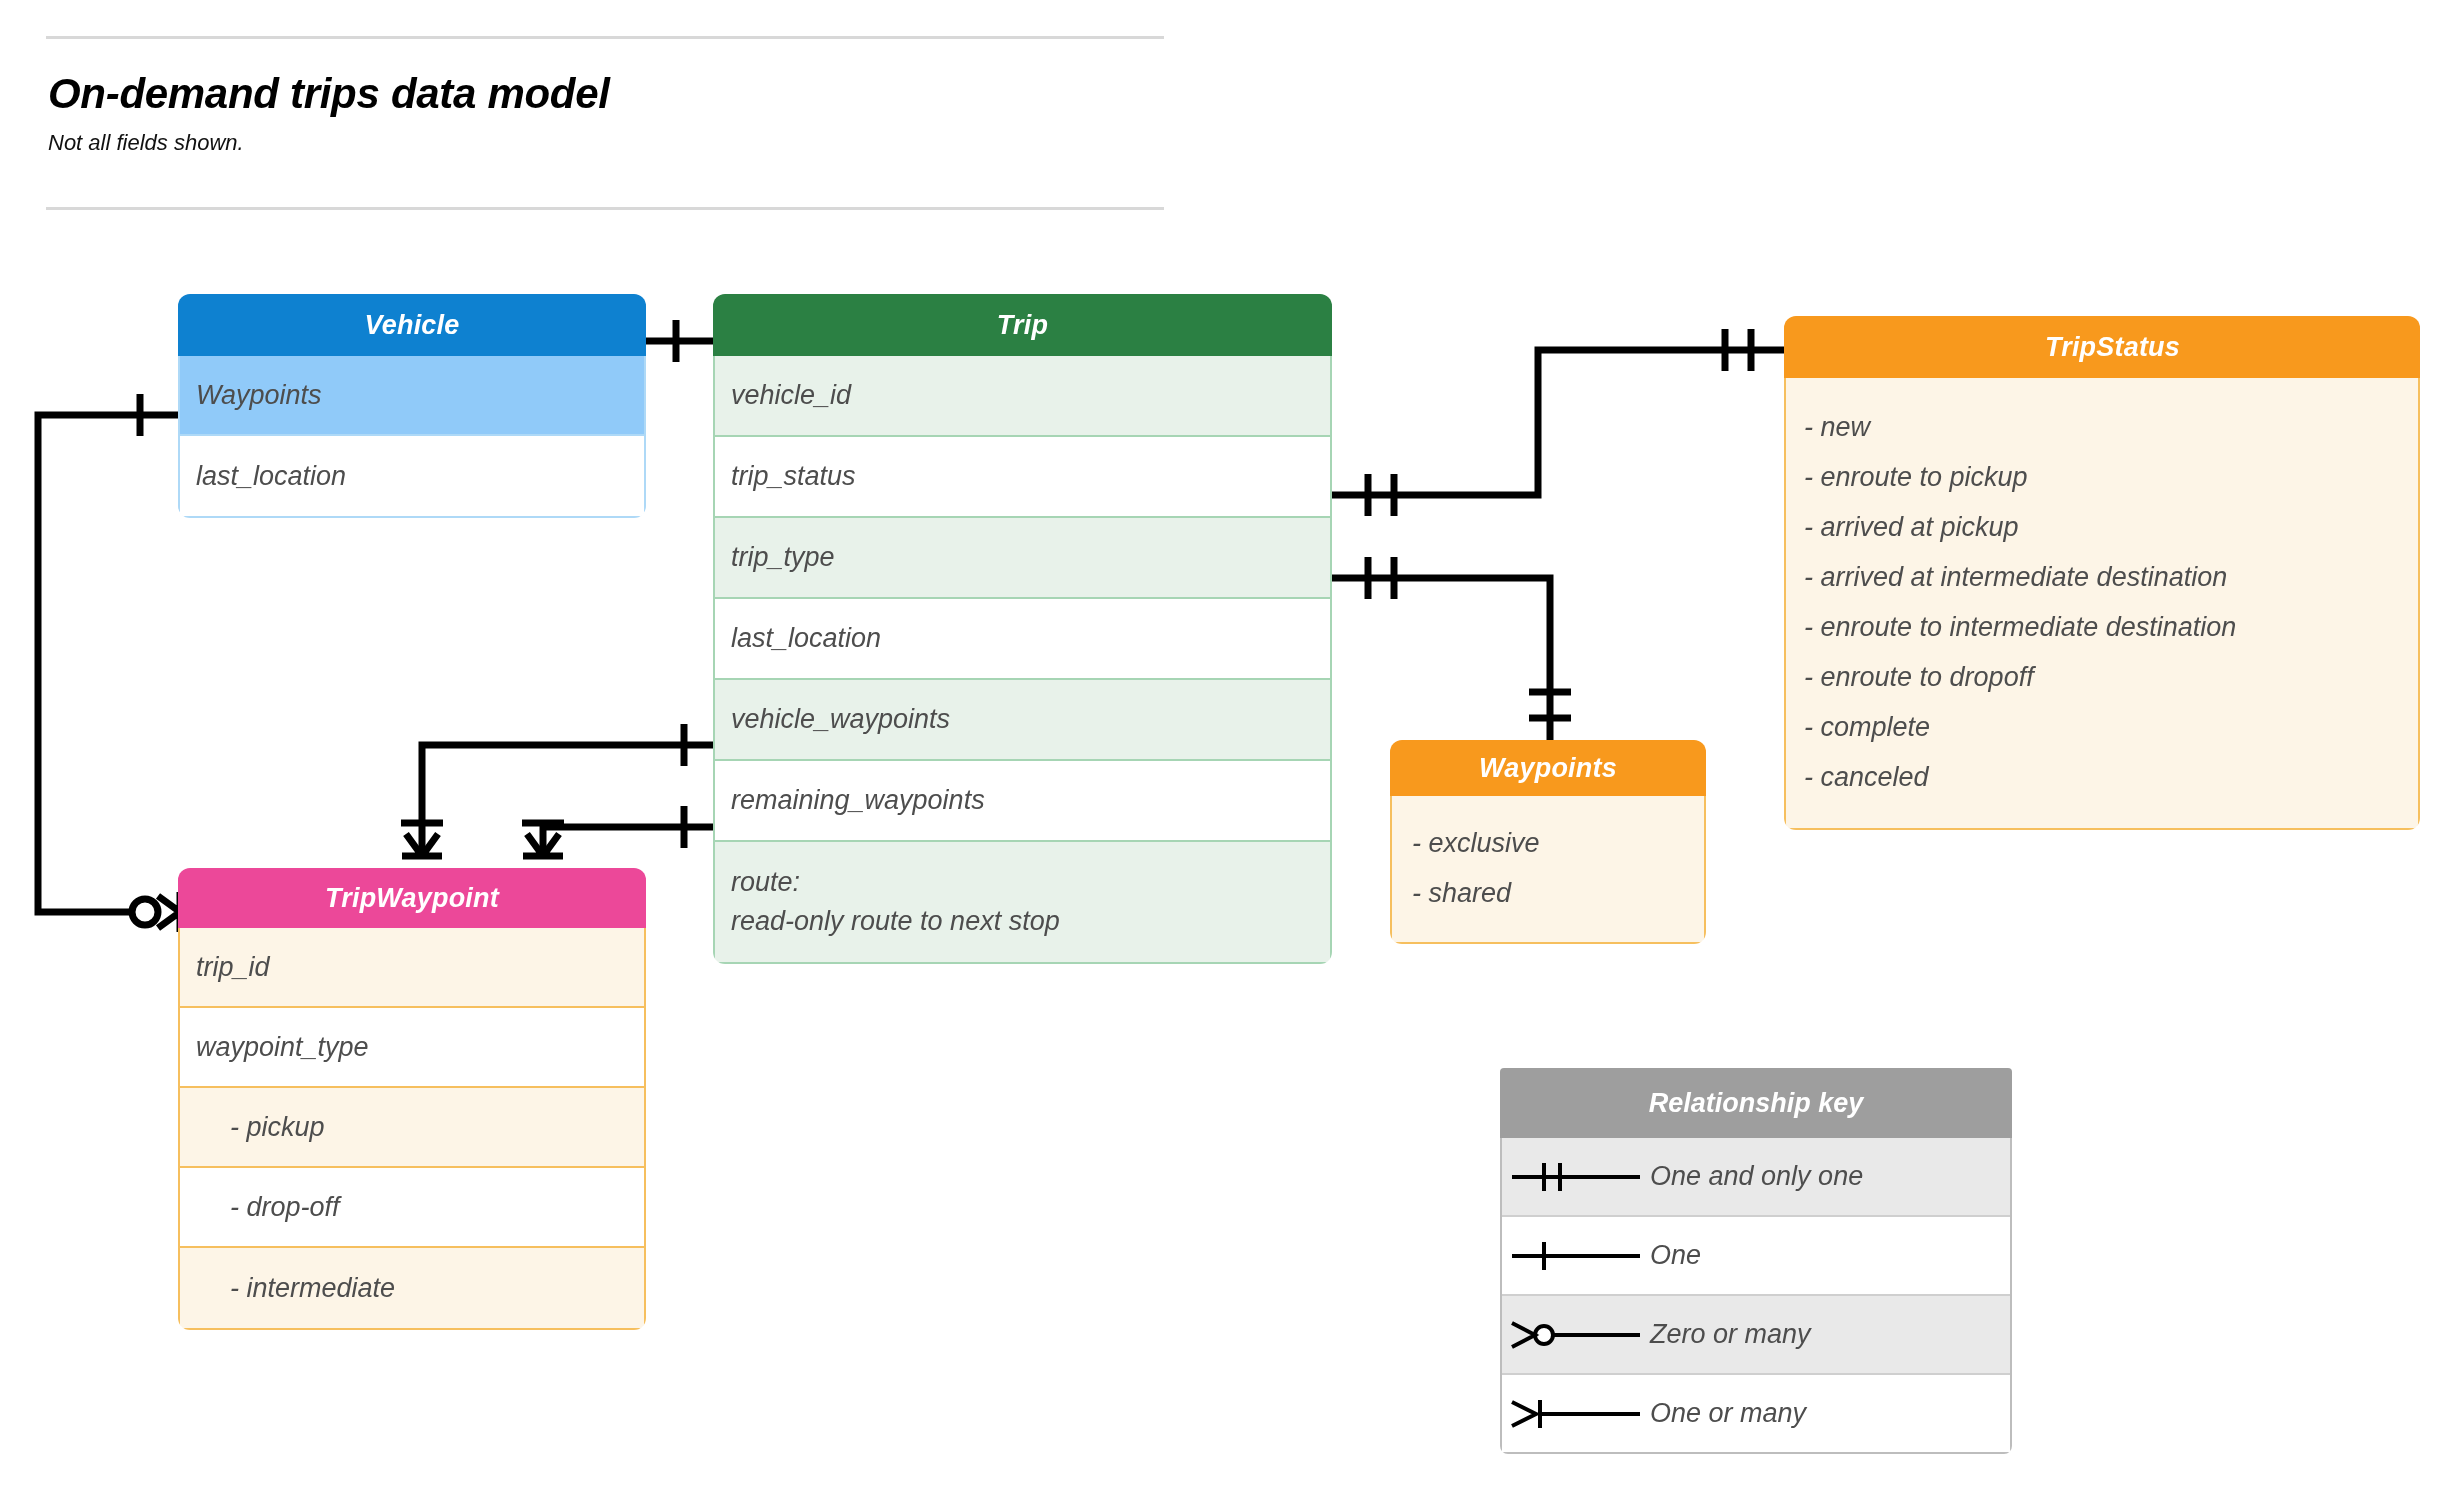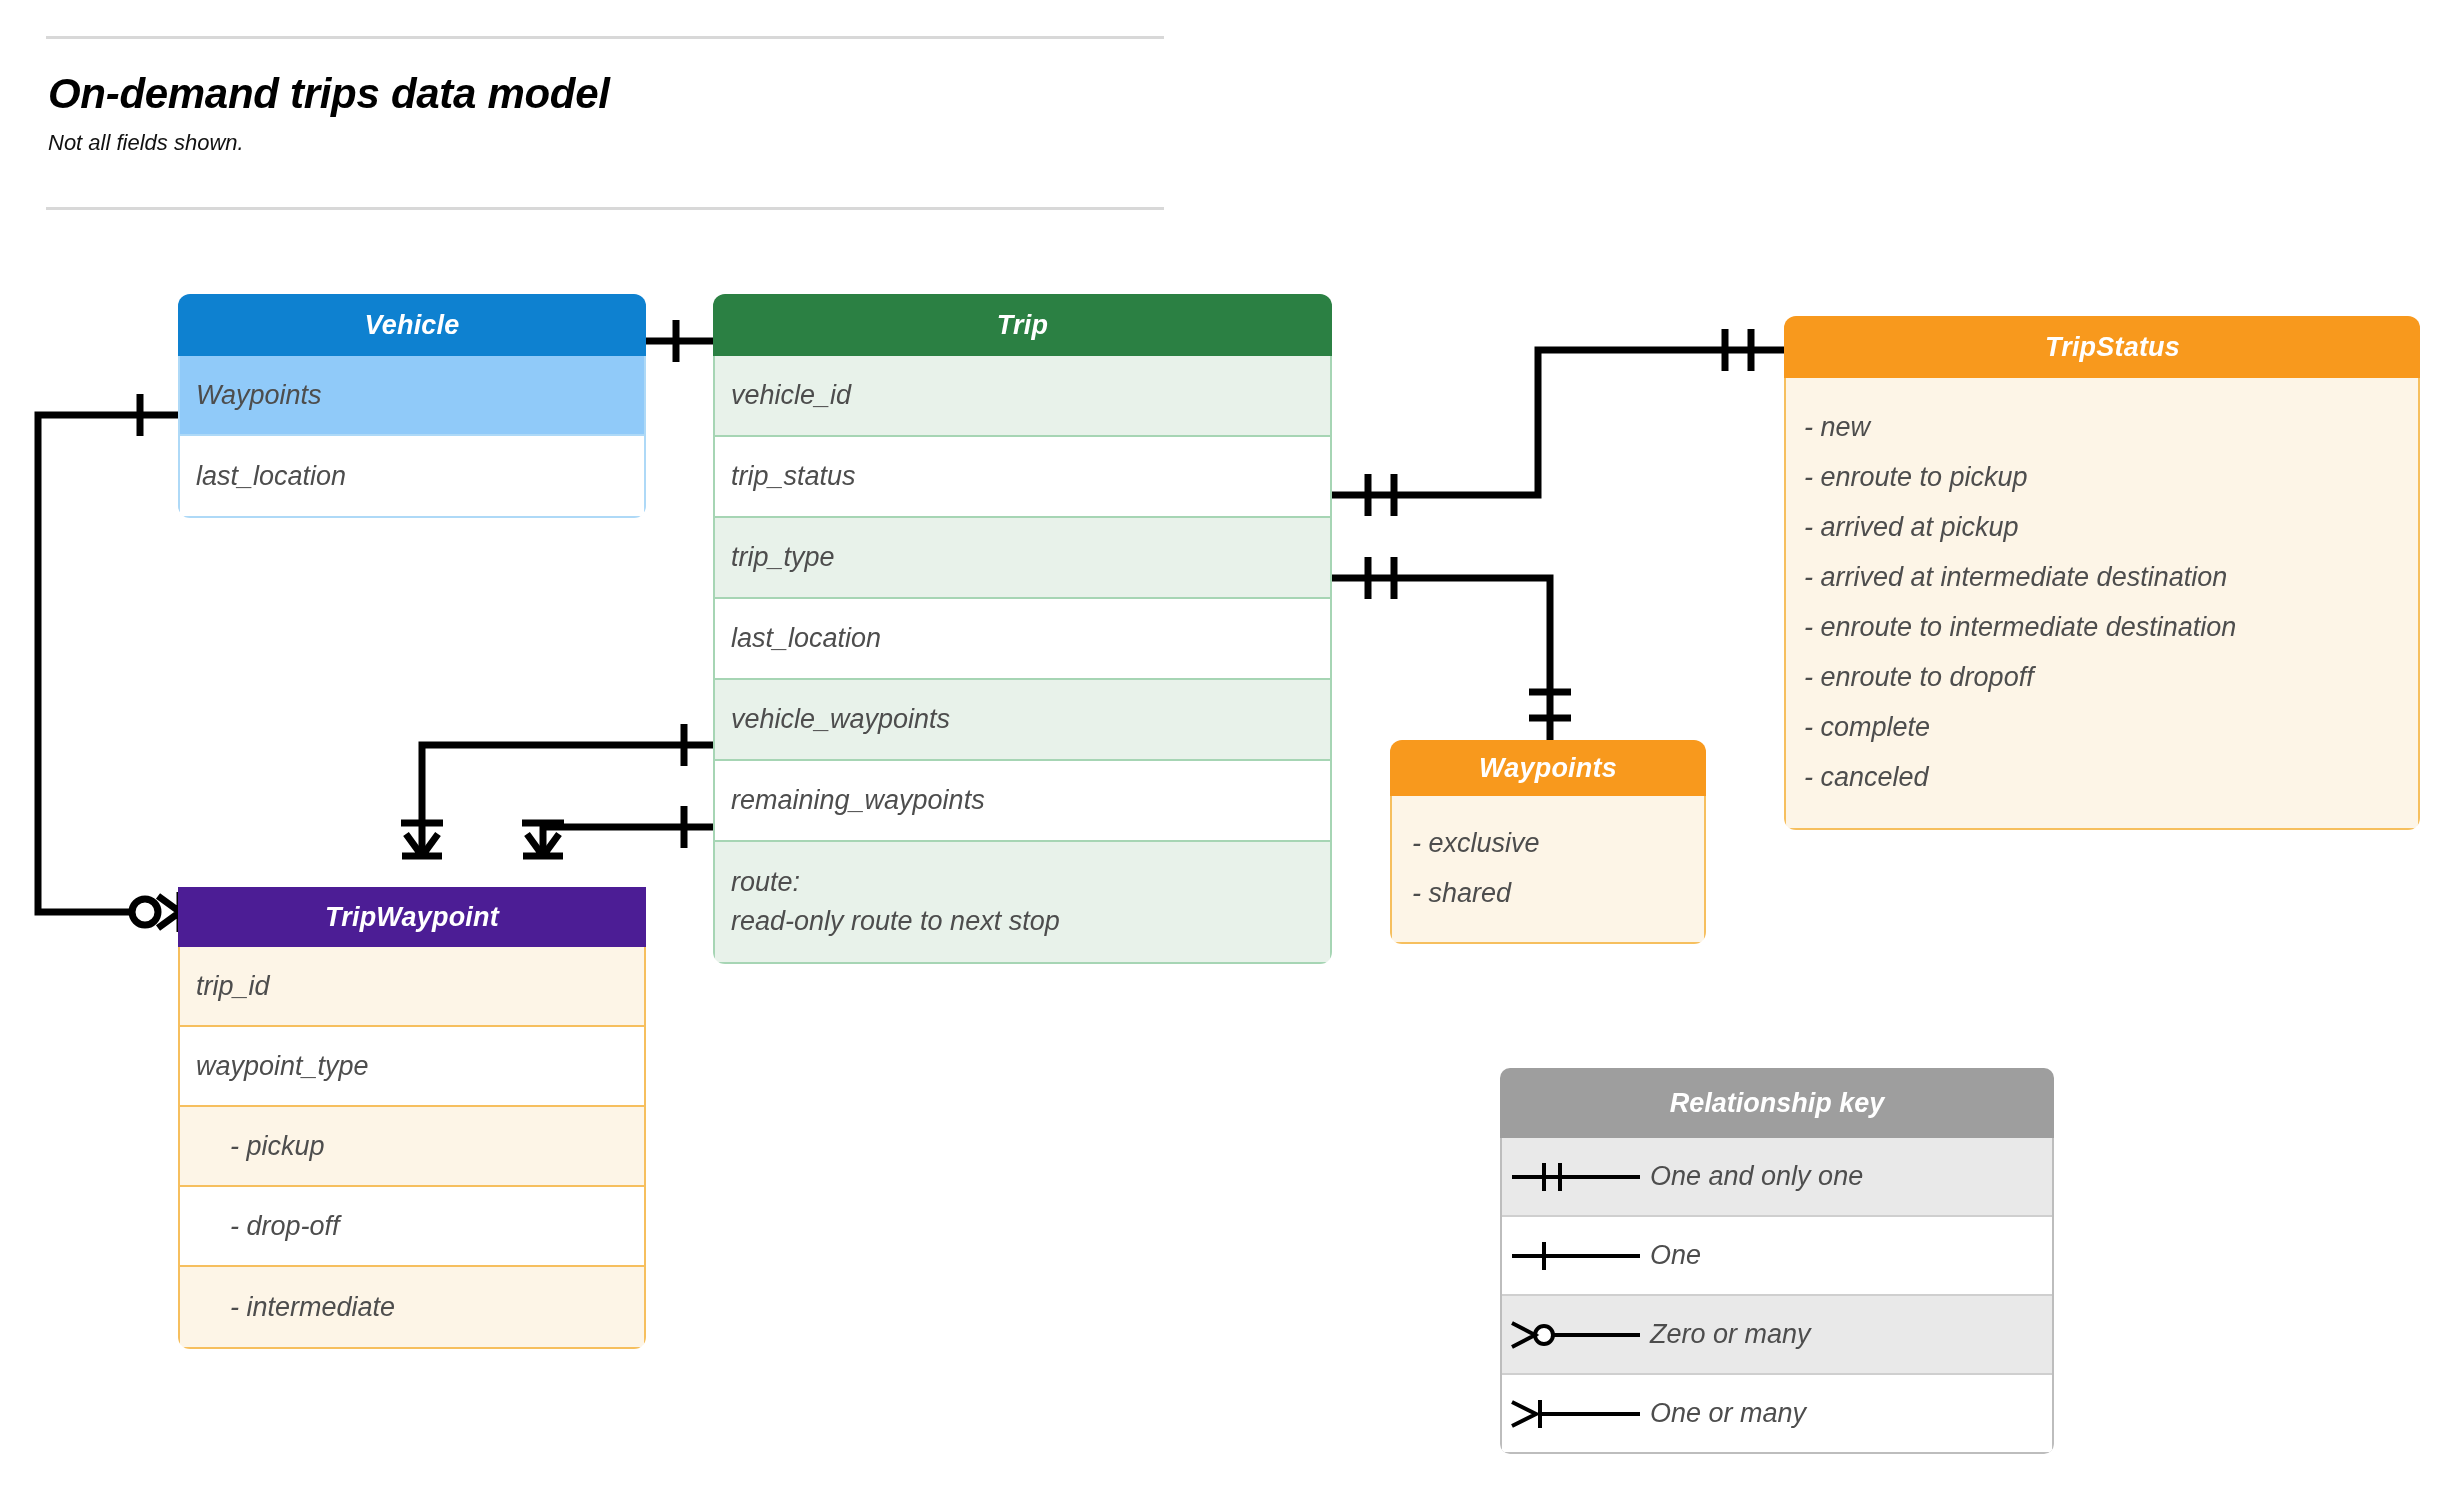--- a/index.html
+++ b/index.html
@@ -71,30 +71,30 @@
   #triptype .ehead{background:#f8991d;height:56px;}
   #triptype .body{
     background:#fdf5e7;border:2px solid #f6bf5e;border-top:none;
     box-sizing:border-box;border-radius:0 0 6px 6px;
     padding:22px 0 24px 20px;
   }
   #triptype .litem{font-size:27px;color:#4d4d4d;line-height:50px;white-space:nowrap;}
 
   
   #tripwaypoint{left:178px;top:868px;width:468px;}
-  #tripwaypoint .ehead{background:#4c1d95;height:60px;margin-top:19px;}
+  #tripwaypoint .ehead{background:#ec4899;height:60px;}
   #tripwaypoint .shell{border:2px solid #f6bf5e;border-top:none;box-sizing:border-box;border-radius:0 0 6px 6px;}
   #tripwaypoint .erow{height:80px;border-bottom:2px solid #f6bf5e;}
   #tripwaypoint .erow:last-child{border-bottom:none;}
   #tripwaypoint .alt{background:#fdf5e7;}
   #tripwaypoint .wht{background:#ffffff;}
   #tripwaypoint .indent{padding-left:50px;}
 
   
-  #relkey{position:absolute;left:1500px;top:1068px;width:554px;border-radius:10px;overflow:hidden;}
+  #relkey{position:absolute;left:1500px;top:1068px;width:512px;border-radius:4px;overflow:hidden;}
   #relkey .ehead{background:#9e9e9e;color:#fff;font-weight:700;font-size:27px;height:70px;
                  display:flex;align-items:center;justify-content:center;}
   #relkey .shell{border:2px solid #bdbdbd;border-top:none;box-sizing:border-box;border-radius:0 0 8px 8px;}
   #relkey .krow{height:77px;display:flex;align-items:center;border-bottom:2px solid #cfcfcf;}
   #relkey .krow:last-child{border-bottom:none;}
   #relkey .krow.shade{background:#e9e9e9;}
   #relkey .krow.plain{background:#ffffff;}
   #relkey .ksym{width:148px;flex:0 0 148px;display:flex;align-items:center;justify-content:center;}
   #relkey .klabel{font-size:27px;color:#4d4d4d;white-space:nowrap;}
 

